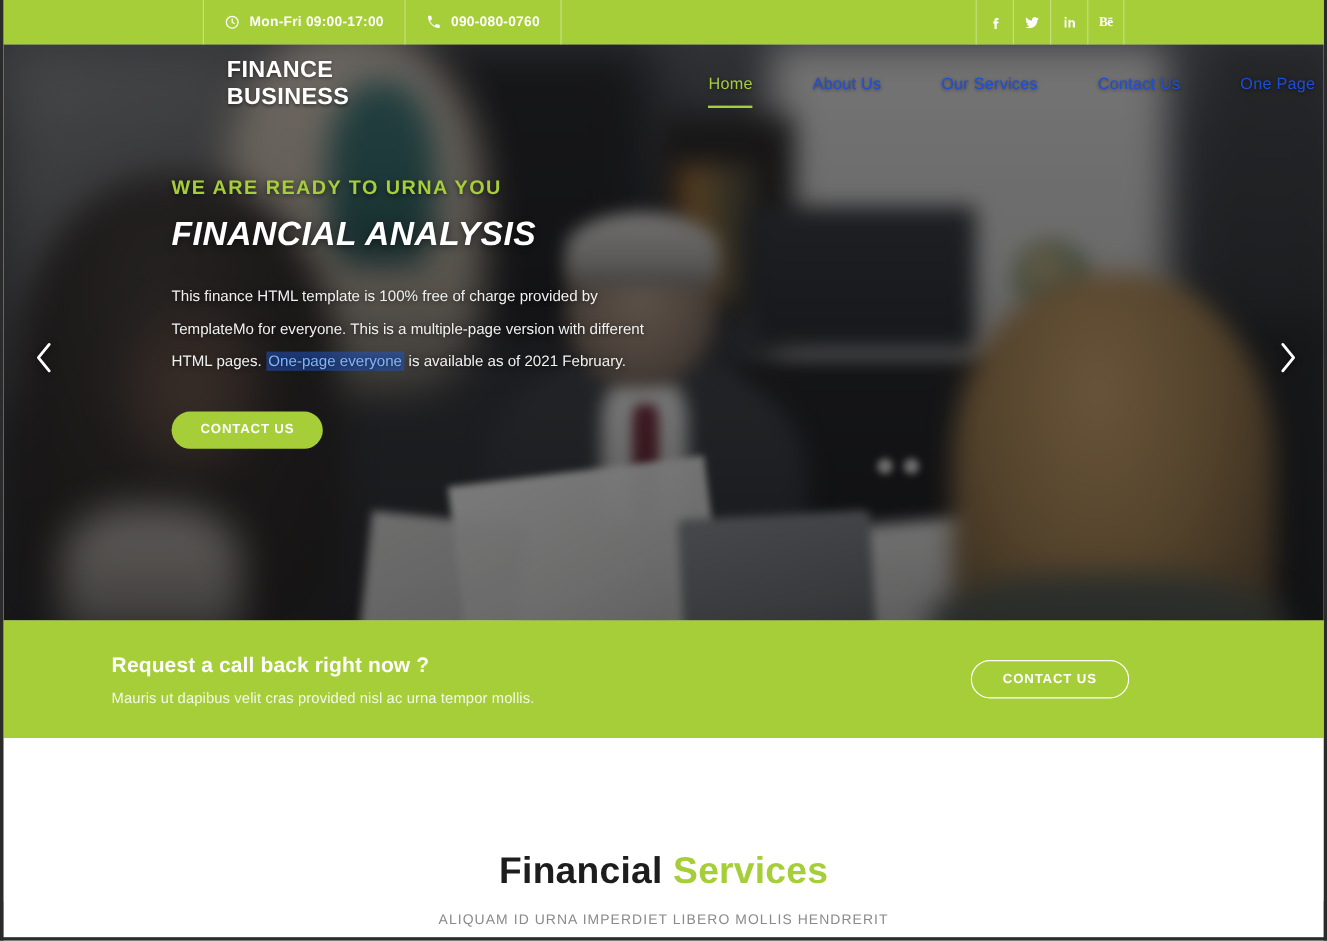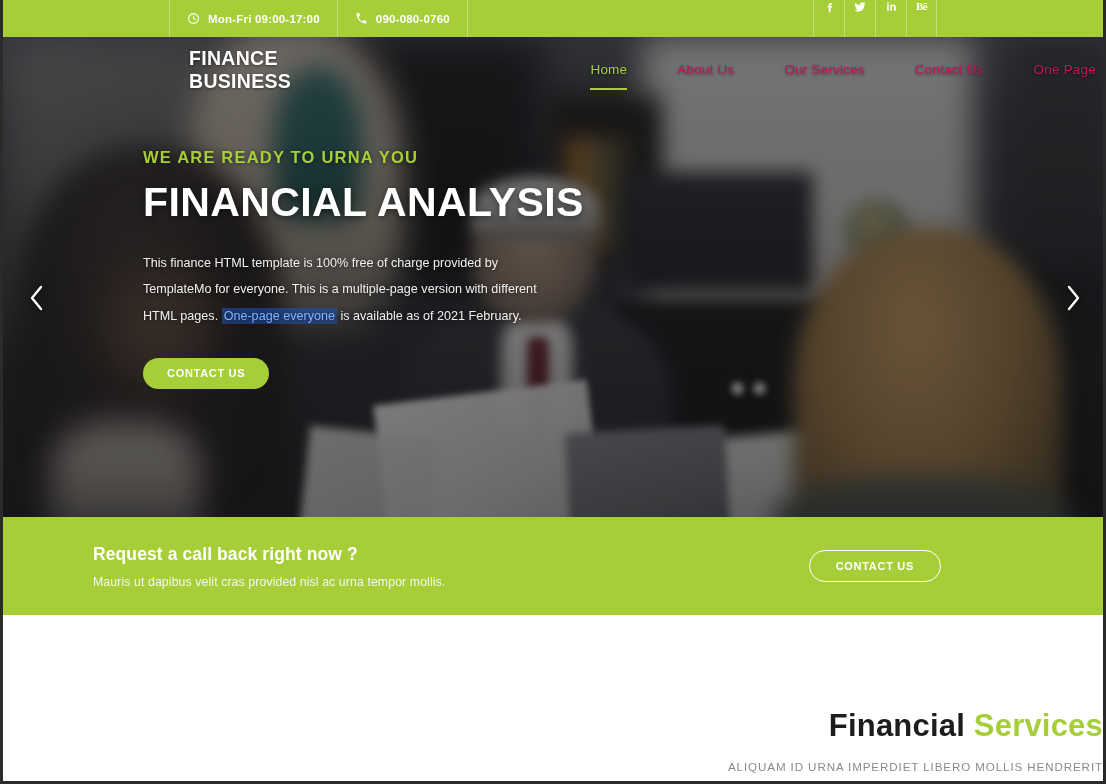--- a/index.html
+++ b/index.html
@@ -59,21 +59,21 @@
   .topbar-right {
     display: flex;
     align-items: center;
     margin-left: auto;
     margin-right: 166px;
   }
   .soc {
     width: 31px;
     height: 37px;
     display: flex;
-    align-items: flex-start;
+    align-items: center;
     justify-content: center;
     color: #ffffff;
     border-left: 1px solid rgba(255,255,255,0.35);
     cursor: pointer;
   }
   .soc:last-child { border-right: 1px solid rgba(255,255,255,0.35); }
   .soc svg { display: block; }
   .soc-be {
     font-size: 11px;
     font-weight: 700;
@@ -290,21 +290,21 @@
     cursor: pointer;
     text-shadow: 0 1px 3px rgba(0,0,0,.45);
   }
   .nav {
     display: flex;
     align-items: flex-end;
     margin-left: 200px;
   }
   .nav-item {
     position: relative;
-    color: #be185d;
+    color: #1d4ed8;
     font-size: 13.5px;
     letter-spacing: 0.2px;
     padding: 6px 0;
     margin: 0 25px;
     cursor: pointer;
     white-space: nowrap;
     text-shadow: 0 1px 3px rgba(0,0,0,.5);
   }
   .nav-item.active { color: #a6ce39; }
   .nav-item.active::after {
@@ -327,25 +327,26 @@
   .hero-kicker {
     color: #a6ce39;
     font-size: 16.5px;
     font-weight: 700;
     letter-spacing: 1.2px;
     margin-bottom: 12px;
     text-shadow: 0 1px 4px rgba(0,0,0,.5);
   }
   .hero-title {
     color: #ffffff;
-    font-size: 41px;
+    font-size: 28px;
     line-height: 1.16;
     font-weight: 700;
     letter-spacing: 0.4px;
     text-shadow: 0 2px 6px rgba(0,0,0,.45);
+    font-style: italic;
   }
   .hero-desc {
     margin-top: 23px;
     color: #f0f0f0;
     font-size: 12.6px;
     line-height: 2.12;
     max-width: 400px;
     text-shadow: 0 1px 4px rgba(0,0,0,.55);
   }
   .hero-link {
@@ -432,21 +433,21 @@
     cursor: pointer;
   }
 
   
   .services {
     position: absolute;
     top: 615px; left: 0;
     width: 1100px;
     height: 136px;
     background: #ffffff;
-    text-align: right;
+    text-align: center;
   }
   .svc-title {
     margin-top: 93px;
     font-size: 31px;
     font-weight: 700;
     color: #1d1d1d;
     letter-spacing: 0.2px;
   }
   .svc-title .accent { color: #a6ce39; }
   .svc-sub {

